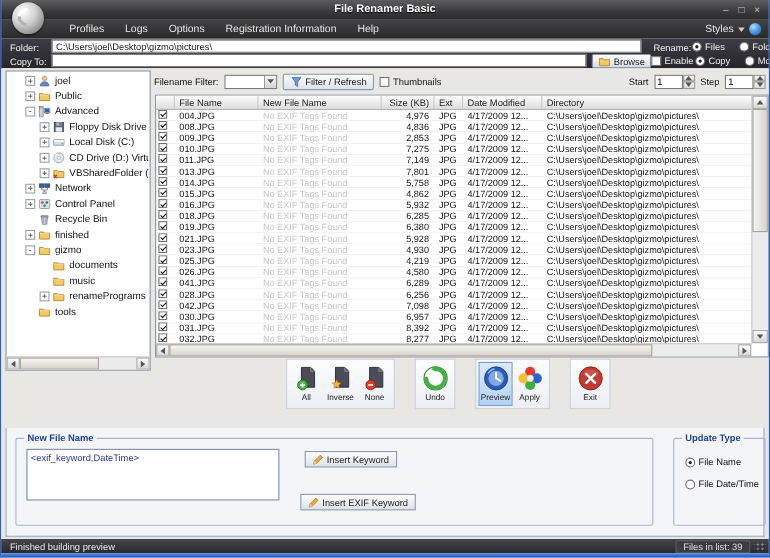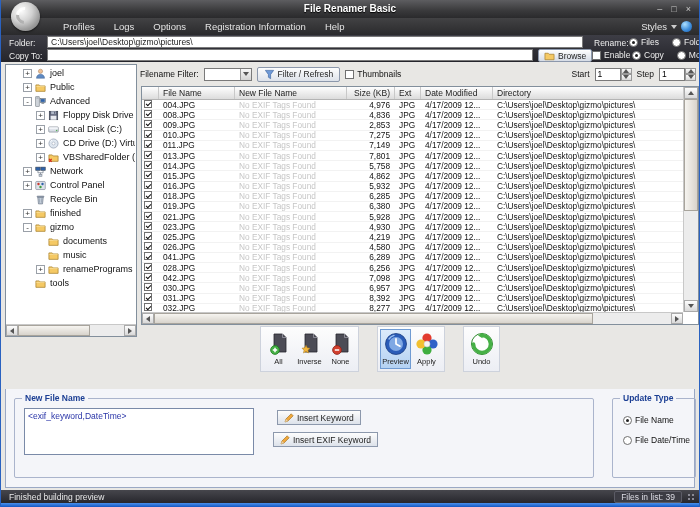--- a/index.html
+++ b/index.html
@@ -85,21 +85,21 @@
 .tab{height:17px;line-height:17px;padding:0 10px;font-size:9px;color:#222;white-space:nowrap}
 .tab.active{background:#f4f5f9;border:1px solid #9aa8c4;border-bottom:1px solid #f4f5f9;font-weight:bold;height:19px;line-height:18px;border-radius:2px 2px 0 0;margin-bottom:-1px}
 .tab-panel{position:absolute;left:3px;top:327px;right:3px;height:99px;background:#f4f5f9;border:1px solid #9aa8c4;border-top:none}
 .groupbox{position:absolute;border:1px solid #aab4cc;border-radius:2px}
 .g-newname{left:8px;top:9px;width:580px;height:80px}
 .g-update{left:606px;top:9px;width:84px;height:80px}
 .g-label{position:absolute;top:-6px;left:7px;background:#f4f5f9;padding:0 3px;font-size:8.5px;font-weight:bold;color:#1c3f94;white-space:nowrap}
 .pattern-box{position:absolute;left:9px;top:9px;width:230px;height:47px;background:#fff;border:1px solid #7a8aa8;font-size:8.5px;color:#2a35a8;padding:2px 3px;white-space:pre-wrap;overflow:hidden}
 .mini-btn{position:absolute;height:15px;display:flex;align-items:center;gap:3px;padding:0 6px;background:linear-gradient(#fdfdfd,#dde2ea);border:1px solid #8c98ac;font-size:8.5px;color:#222;white-space:nowrap}
 .b1{left:262px;top:11px}
-.b2{left:258px;top:33px}
+.b2{left:258px;top:50px}
 .example{position:absolute;left:11px;top:64px;font-size:8px;color:#24408c;white-space:nowrap}
 .update-radios{position:absolute;left:10px;top:16px;display:flex;flex-direction:column;gap:10px}
 .update-radios .radio-wrap{color:#111}
 
 .statusbar{position:absolute;left:0;right:0;top:490px;height:13px;background:linear-gradient(#46464c,#27272d);display:flex;align-items:center;color:#e8e8e8;font-size:8.5px}
 .status-left{margin-left:8px}
 .status-right{margin-left:auto;margin-right:4px;background:#3c3c44;border:1px solid #5c5c66;border-radius:2px;padding:0 6px;line-height:10px;color:#dcdce4}
 .grip{width:10px;height:10px;margin-right:3px;background-image:radial-gradient(#8a8a94 1px,transparent 1.1px);background-size:4px 4px;background-position:1px 1px}
 .blue-edge{position:absolute;left:0;right:0;top:503px;height:4px;background:linear-gradient(#4a90ec,#1458c4)}
 </style>
@@ -658,20 +658,32 @@
                 <path d="M6 2h8.5l3.5 3.5V20H6z" fill="#4c4c56" stroke="#26262e" stroke-width="0.8"></path>
                 <path d="M14.5 2v3.5H18" fill="none" stroke="#9a9aa6" stroke-width="0.8"></path>
                 <circle cx="7" cy="18" r="4.4" fill="#d2402e" stroke="#8e2218" stroke-width="0.8"></circle>
                 <path d="M4.8 18h4.4" stroke="#fff" stroke-width="1.5"></path>
               </svg>
             </span>
             <span class="tbl">None</span>
           </div>
         </div>
         <div class="tgroup">
+          <div class="tbtn">
+            <span class="icon">
+              <svg width="24" height="24" viewBox="0 0 24 24">
+                <circle cx="12" cy="12" r="10.5" fill="#fff" stroke="#2d8a2d" stroke-width="1"></circle>
+                <path d="M12 3.5a8.5 8.5 0 1 1-8.5 8.5" fill="none" stroke="#46b046" stroke-width="3.6" stroke-linecap="round"></path>
+                <path d="M12.5 0.8L8 3.5l4.5 2.7z" fill="#46b046"></path>
+              </svg>
+            </span>
+            <span class="tbl">Undo</span>
+          </div>
+        </div>
+        <div class="tgroup">
           <div class="tbtn active">
             <span class="icon">
               <svg width="24" height="24" viewBox="0 0 24 24">
                 <circle cx="12" cy="12" r="10.5" fill="#2a5cb8" stroke="#1a3c80" stroke-width="0.8"></circle>
                 <circle cx="12" cy="12" r="7" fill="#7fa8e4"></circle>
                 <path d="M12 12V6.8M12 12l4 2.2" stroke="#fff" stroke-width="1.7" stroke-linecap="round"></path>
                 <path d="M5 7a9 9 0 0 1 5-3.6" stroke="#9cc0f0" stroke-width="1.4" fill="none" stroke-linecap="round"></path>
               </svg>
             </span>
             <span class="tbl">Preview</span>
@@ -686,26 +698,26 @@
                 <circle cx="12" cy="12" r="3" fill="#f4f4f4" stroke="#c8c8c8" stroke-width="0.6"></circle>
               </svg>
             </span>
             <span class="tbl">Apply</span>
           </div>
         </div>
         <div class="tgroup">
           <div class="tbtn">
             <span class="icon">
               <svg width="24" height="24" viewBox="0 0 24 24">
-                <circle cx="12" cy="12" r="10.5" fill="#fff" stroke="#2d8a2d" stroke-width="1"></circle>
-                <path d="M12 3.5a8.5 8.5 0 1 1-8.5 8.5" fill="none" stroke="#46b046" stroke-width="3.6" stroke-linecap="round"></path>
-                <path d="M12.5 0.8L8 3.5l4.5 2.7z" fill="#46b046"></path>
-              </svg>
-            </span>
-            <span class="tbl">Undo</span>
+                <circle cx="12" cy="12" r="10.5" fill="#c23a30" stroke="#7e1e16" stroke-width="0.8"></circle>
+                <ellipse cx="12" cy="7.5" rx="6.5" ry="3.5" fill="#d8665e" opacity="0.55"></ellipse>
+                <path d="M8 8l8 8M16 8l-8 8" stroke="#fff" stroke-width="2.2" stroke-linecap="round"></path>
+              </svg>
+            </span>
+            <span class="tbl">Exit</span>
           </div>
         </div>
       </div>
 
 
     <div class="tab-panel">
       <div class="groupbox g-newname">
         <span class="g-label">New File Name</span>
         <div class="pattern-box">&lt;exif_keyword,DateTime&gt;</div>
         <div class="mini-btn b1">

